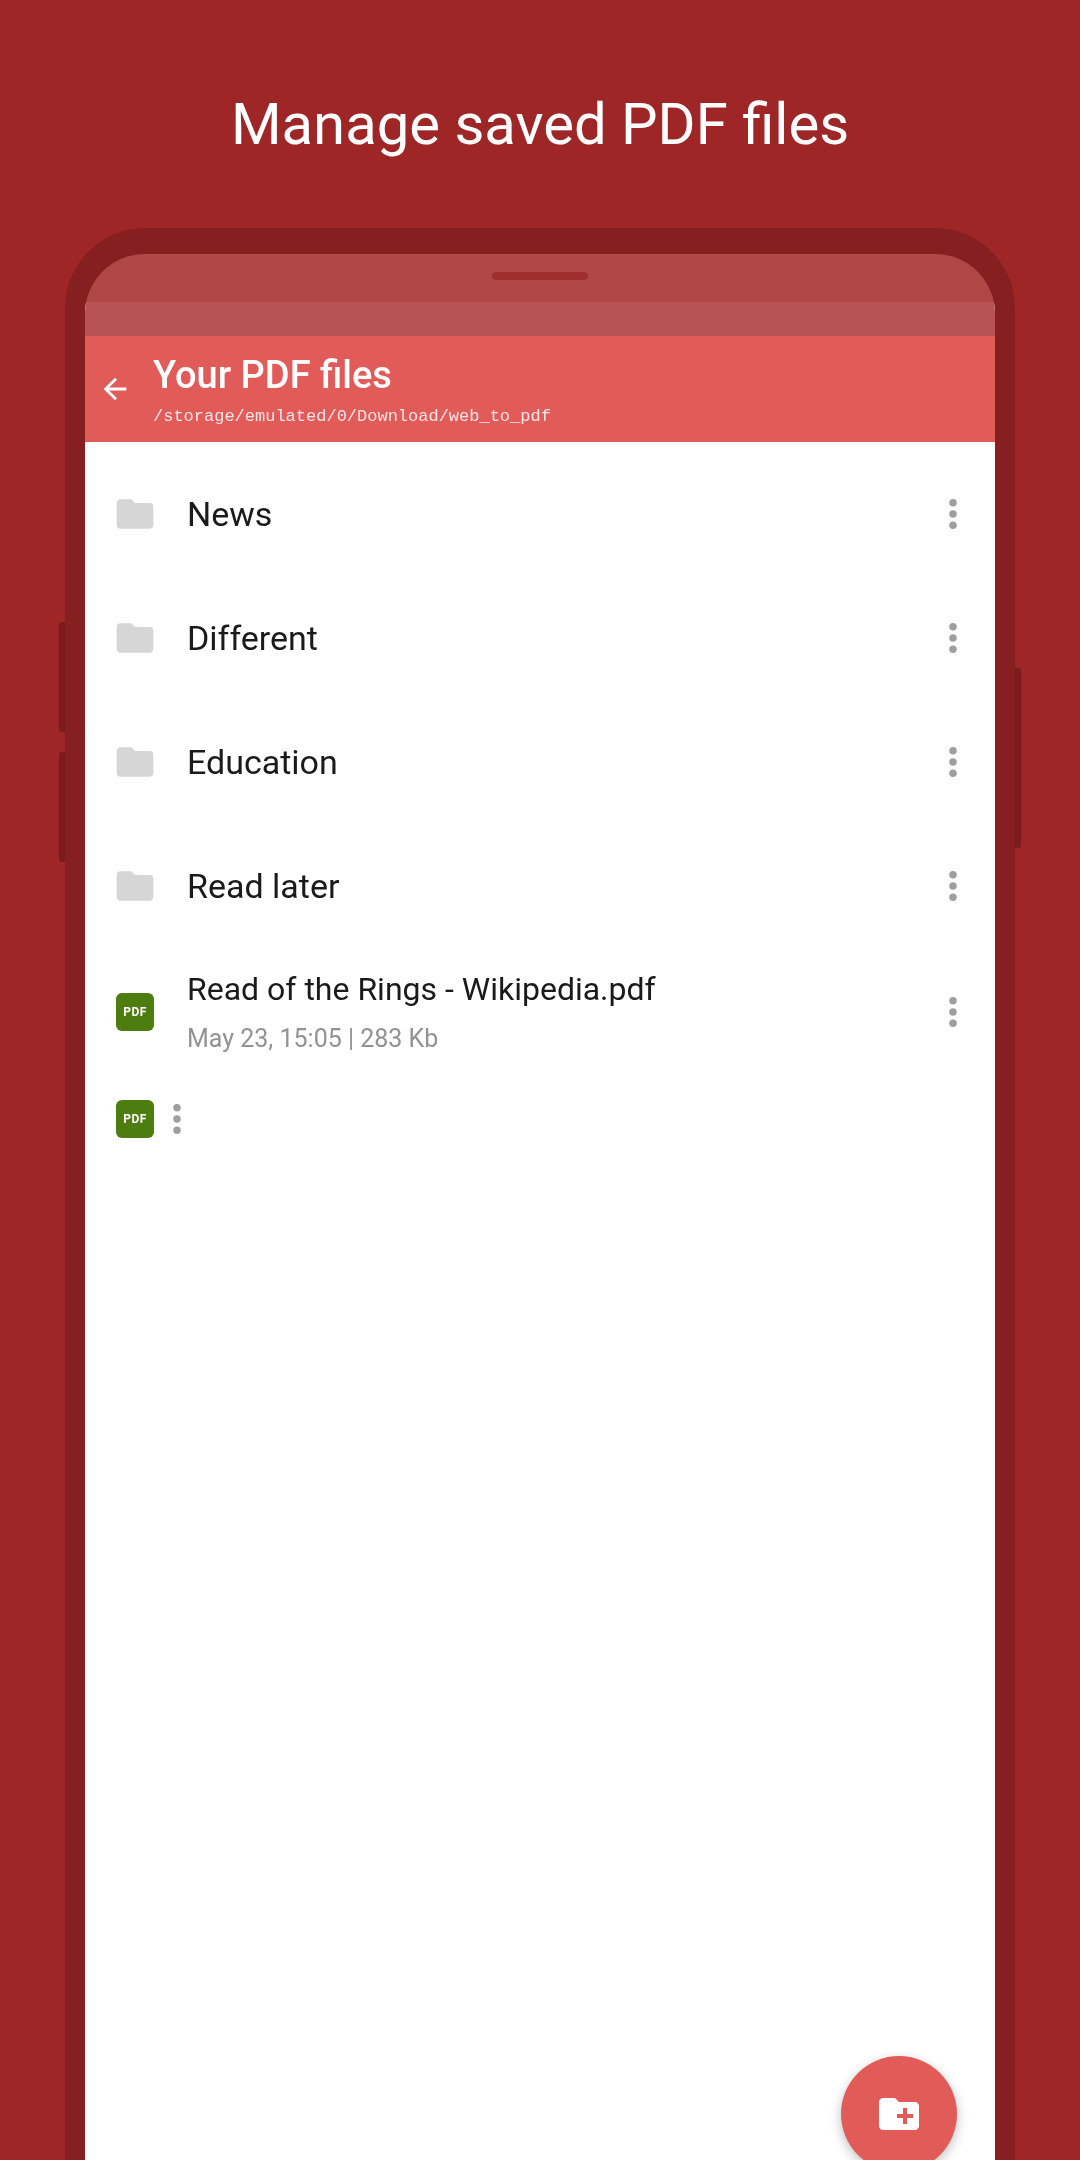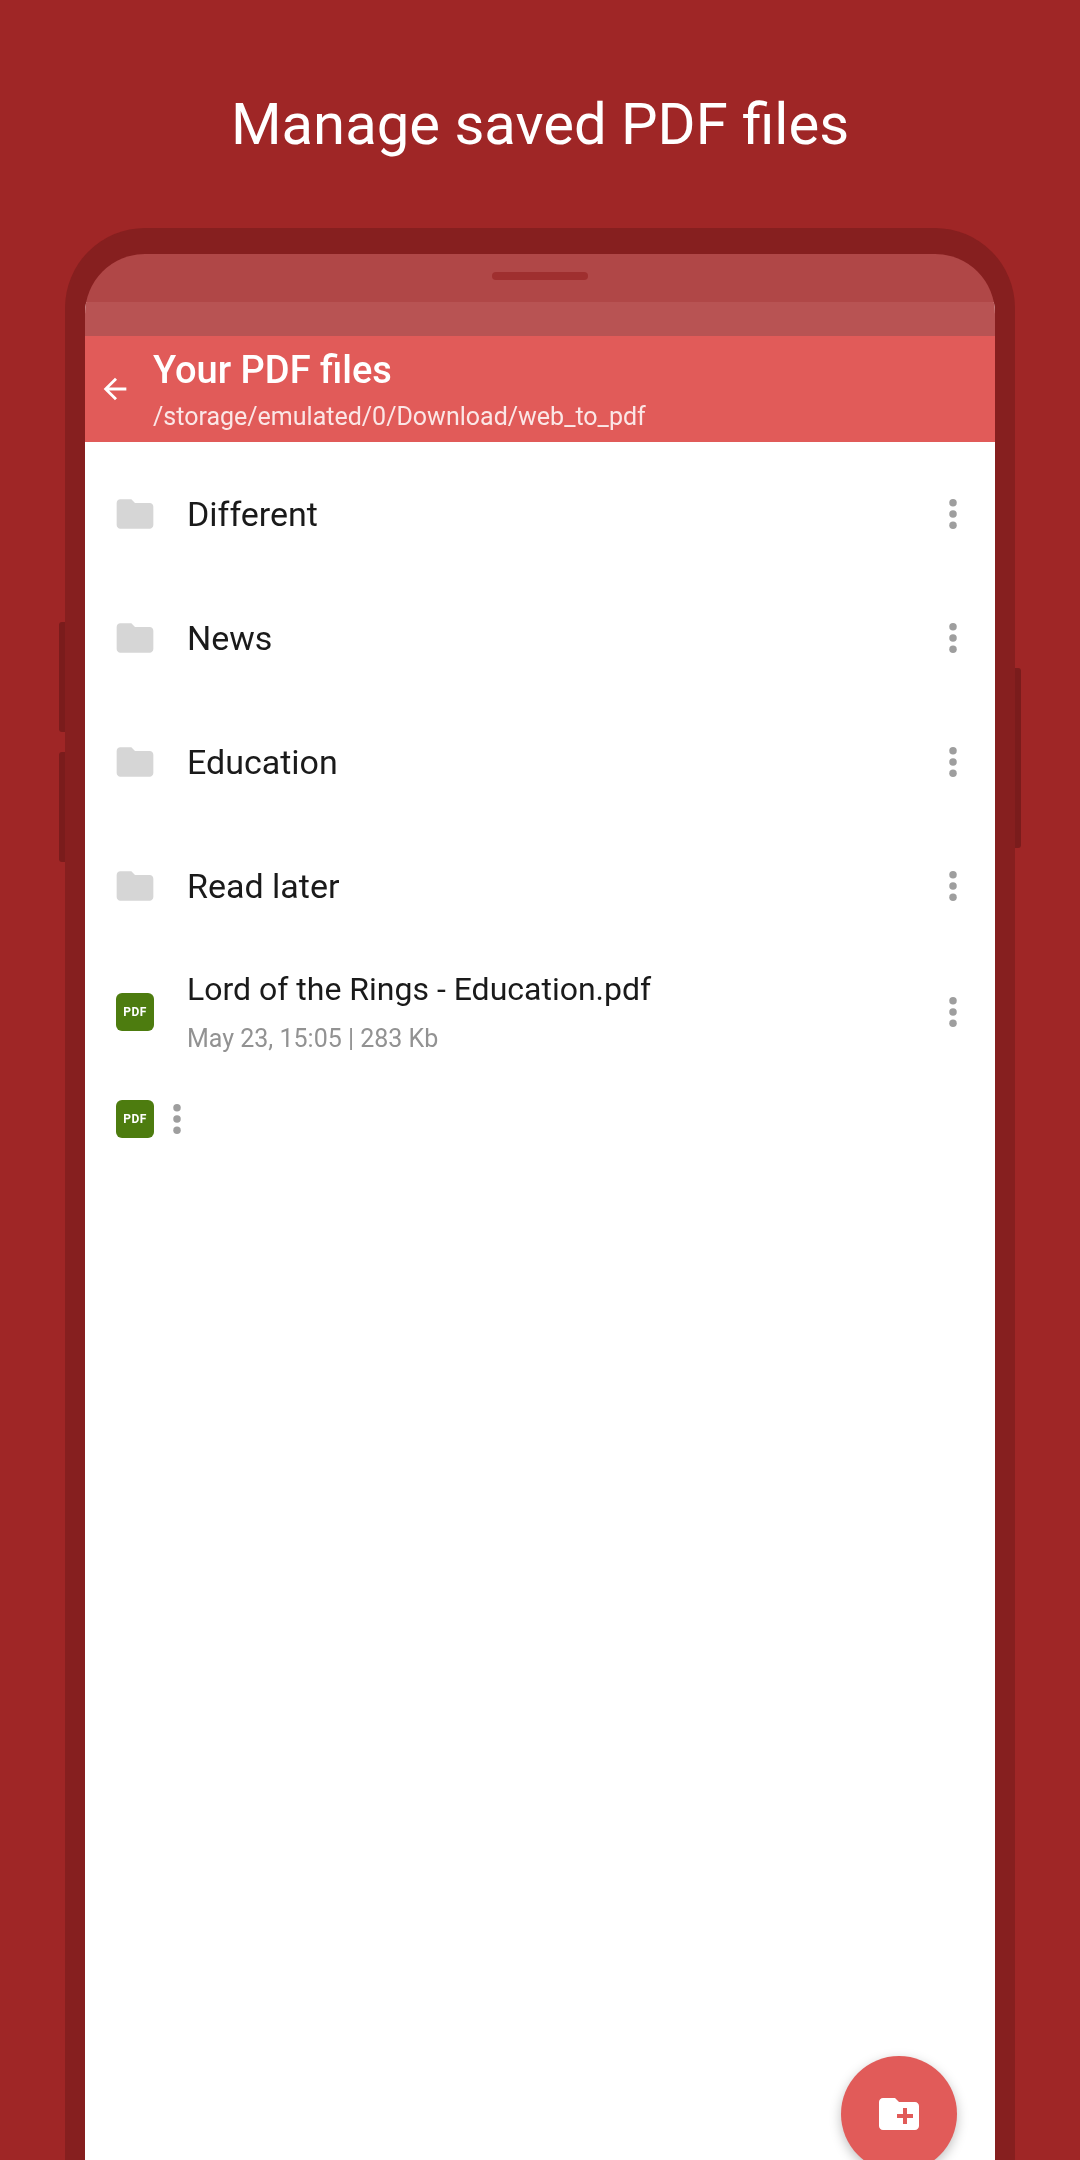--- a/index.html
+++ b/index.html
@@ -87,22 +87,23 @@
   .app-bar-text {
     margin-left: 8px;
   }
   .app-bar-title {
     color: #fff;
     font-size: 38px;
     font-weight: 500;
   }
   .app-bar-subtitle {
     color: rgba(255,255,255,0.85);
-    font-size: 25px;
+    font-size: 17px;
     margin-top: 10px;
+    font-family: Liberation Mono, monospace;
   }
   .file-list {
     padding-top: 10px;
   }
   .folder-item {
     display: flex;
     align-items: center;
     padding: 40px 22px 40px 28px;
     cursor: pointer;
   }
@@ -251,37 +252,37 @@
       </div>
 
       <div class="file-list">
 
         <div class="folder-item">
           <div class="folder-icon">
             <svg viewBox="0 0 24 24">
                 <path fill="#d6d6d6" d="M10 4H4c-1.1 0-2 .9-2 2v12c0 1.1.9 2 2 2h16c1.1 0 2-.9 2-2V8c0-1.1-.9-2-2-2h-8l-2-2z"></path>
               </svg>
           </div>
-          <div class="folder-name">Different</div>
+          <div class="folder-name">News</div>
           <div class="more-btn">
             <svg viewBox="0 0 4 16">
                 <circle cx="2" cy="2" r="2" fill="#9e9e9e"></circle>
                 <circle cx="2" cy="8" r="2" fill="#9e9e9e"></circle>
                 <circle cx="2" cy="14" r="2" fill="#9e9e9e"></circle>
               </svg>
           </div>
         </div>
 
         <div class="folder-item">
           <div class="folder-icon">
             <svg viewBox="0 0 24 24">
                 <path fill="#d6d6d6" d="M10 4H4c-1.1 0-2 .9-2 2v12c0 1.1.9 2 2 2h16c1.1 0 2-.9 2-2V8c0-1.1-.9-2-2-2h-8l-2-2z"></path>
               </svg>
           </div>
-          <div class="folder-name">News</div>
+          <div class="folder-name">Different</div>
           <div class="more-btn">
             <svg viewBox="0 0 4 16">
                 <circle cx="2" cy="2" r="2" fill="#9e9e9e"></circle>
                 <circle cx="2" cy="8" r="2" fill="#9e9e9e"></circle>
                 <circle cx="2" cy="14" r="2" fill="#9e9e9e"></circle>
               </svg>
           </div>
         </div>
 
         <div class="folder-item">
@@ -314,21 +315,21 @@
                 <circle cx="2" cy="14" r="2" fill="#9e9e9e"></circle>
               </svg>
           </div>
         </div>
 
         <div class="file-item">
           <div class="pdf-icon">
             <div class="pdf-badge">PDF</div>
           </div>
           <div class="file-text">
-            <div class="file-name">Lord of the Rings - Education.pdf</div>
+            <div class="file-name">Read of the Rings - Wikipedia.pdf</div>
             <div class="file-meta">May 23, 15:05  |  283 Kb</div>
           </div>
           <div class="more-btn">
             <svg viewBox="0 0 4 16">
                 <circle cx="2" cy="2" r="2" fill="#9e9e9e"></circle>
                 <circle cx="2" cy="8" r="2" fill="#9e9e9e"></circle>
                 <circle cx="2" cy="14" r="2" fill="#9e9e9e"></circle>
               </svg>
           </div>
         </div>

